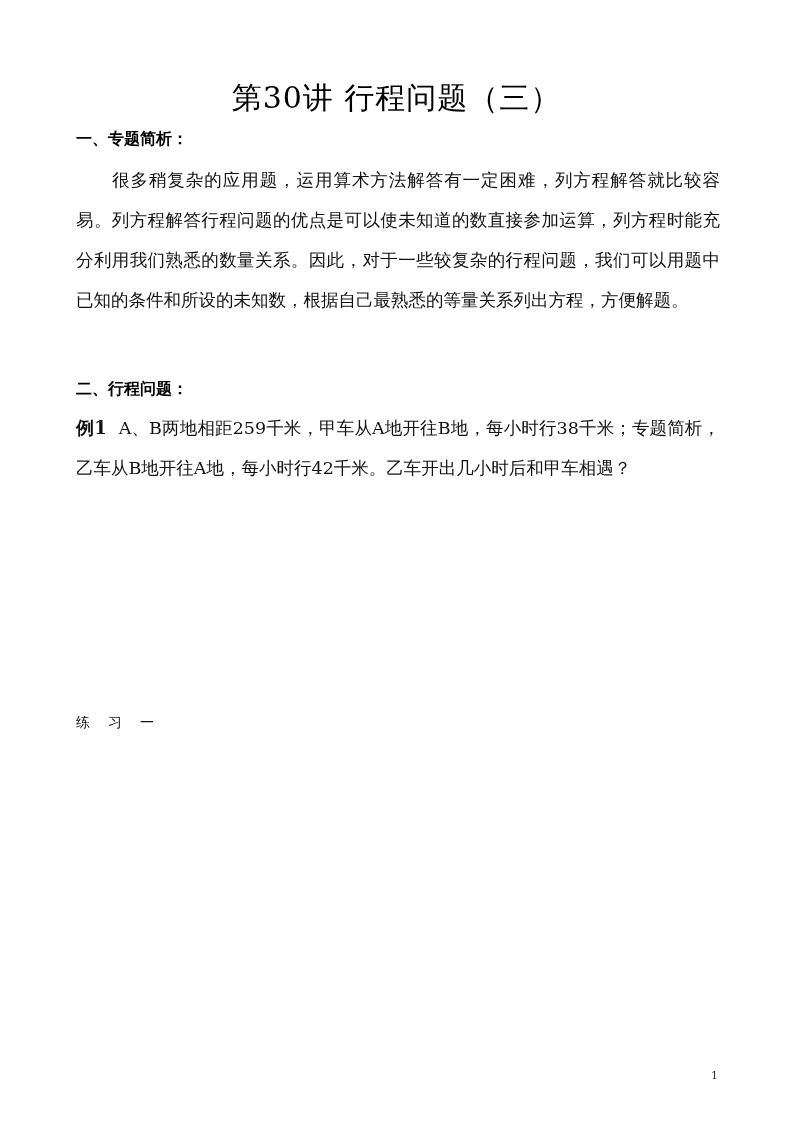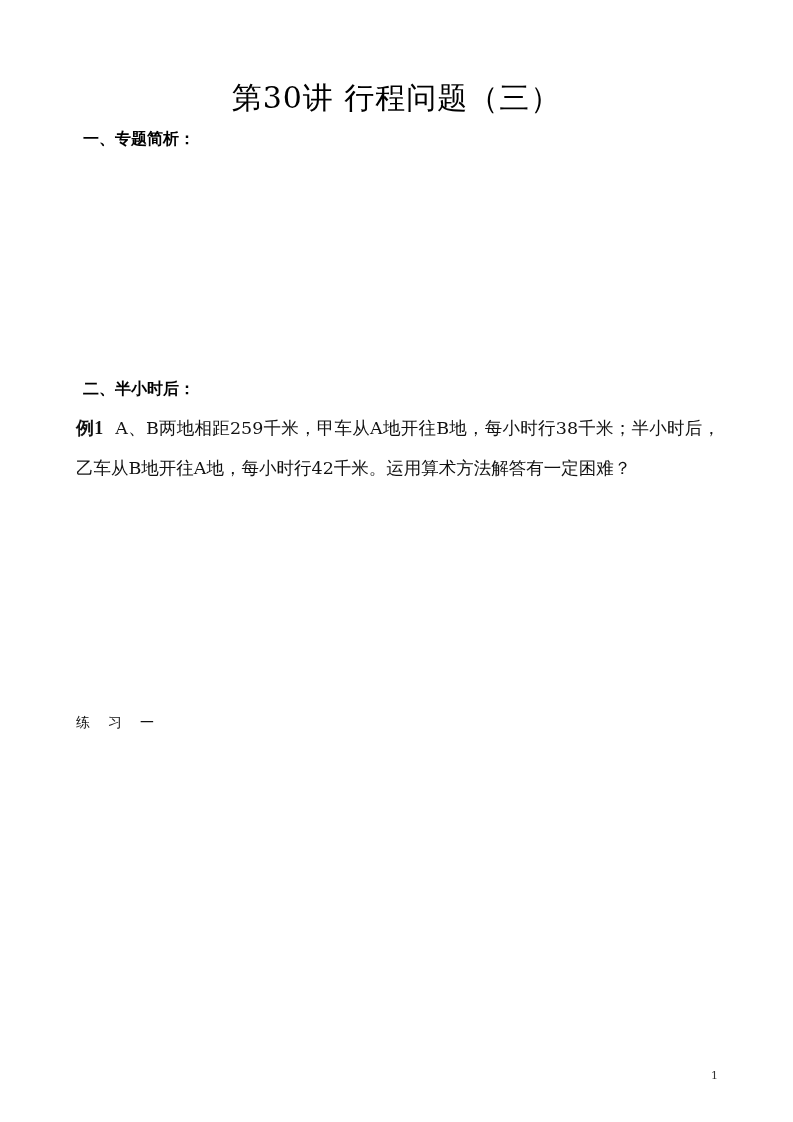--- a/index.html
+++ b/index.html
@@ -1,36 +1,37 @@
 <!DOCTYPE html>
 <html><head>
   <meta charset="utf-8">
   <style>
     html, body { margin: 0; padding: 0; background: #ffffff; }
     body { width: 793px; height: 1122px; position: relative; overflow: hidden;
       font-family: "DejaVu Serif", "Liberation Serif", serif; color: #111; }
     .page { position: absolute; left: 0; top: 0; width: 710px; height: 1122px; }
     .title { position: absolute; top: 78px; left: 0; width: 793px; text-align: center;
       font-size: 30px; line-height: 40px; letter-spacing: 1px; color: #000; }
-    .heading { position: absolute; left: 76px; font-size: 16px; font-weight: bold; line-height: 22px; color: #000; margin-left: 7px; }
+    .heading { position: absolute; left: 76px; font-size: 16px; font-weight: bold; line-height: 22px; color: #000; }
     .para { position: absolute; left: 76px; width: 644px; font-size: 17.5px; line-height: 40px; text-align: justify; color: #111; }
     .indent { text-indent: 36px; }
-    .ex-label { font-weight: bold; font-size: 18px; margin-right: 12px; font-family: Liberation Serif, serif; }
+    .ex-label { font-weight: bold; font-size: 18px; margin-right: 12px; }
     .practice { position: absolute; left: 76px; top: 710px; font-size: 14px; line-height: 24px; letter-spacing: 18px; color: #111; }
     .pagenum { position: absolute; left: 711px; top: 1069px; font-size: 11px; color: #333; }
   </style>
 </head>
 <body>
 
 <div class="page">
   <div class="title">第30讲 行程问题（三）</div>
 
   <div class="heading" style="top:128px;">一、专题简析：</div>
+  <div class="para indent" style="top:160px;">很多稍复杂的应用题，运用算术方法解答有一定困难，列方程解答就比较容易。列方程解答行程问题的优点是可以使未知道的数直接参加运算，列方程时能充分利用我们熟悉的数量关系。因此，对于一些较复杂的行程问题，我们可以用题中已知的条件和所设的未知数，根据自己最熟悉的等量关系列出方程，方便解题。</div>
 
-  <div class="heading" style="top:378px;">二、半小时后：</div>
+  <div class="heading" style="top:378px;">二、行程问题：</div>
   <div class="para" style="top:408px;">
-    <span class="ex-label">例1</span><span>A、B两地相距259千米，甲车从A地开往B地，每小时行38千米；半小时后，乙车从B地开往A地，每小时行42千米。运用算术方法解答有一定困难？</span>
+    <span class="ex-label">例1</span><span>A、B两地相距259千米，甲车从A地开往B地，每小时行38千米；专题简析，乙车从B地开往A地，每小时行42千米。乙车开出几小时后和甲车相遇？</span>
   </div>
 
   <div class="practice">练习一</div>
 
   <div class="pagenum">1</div>
 </div>
 
 </body></html>

